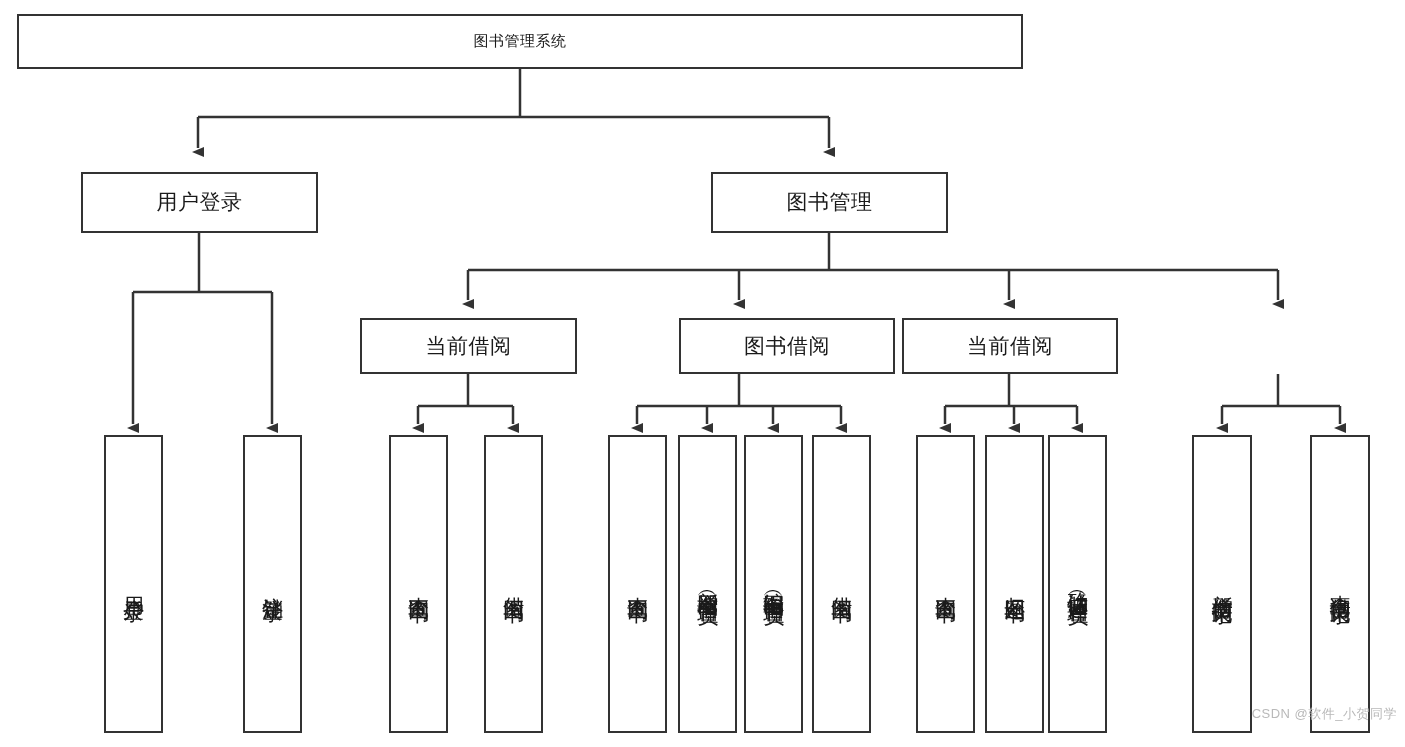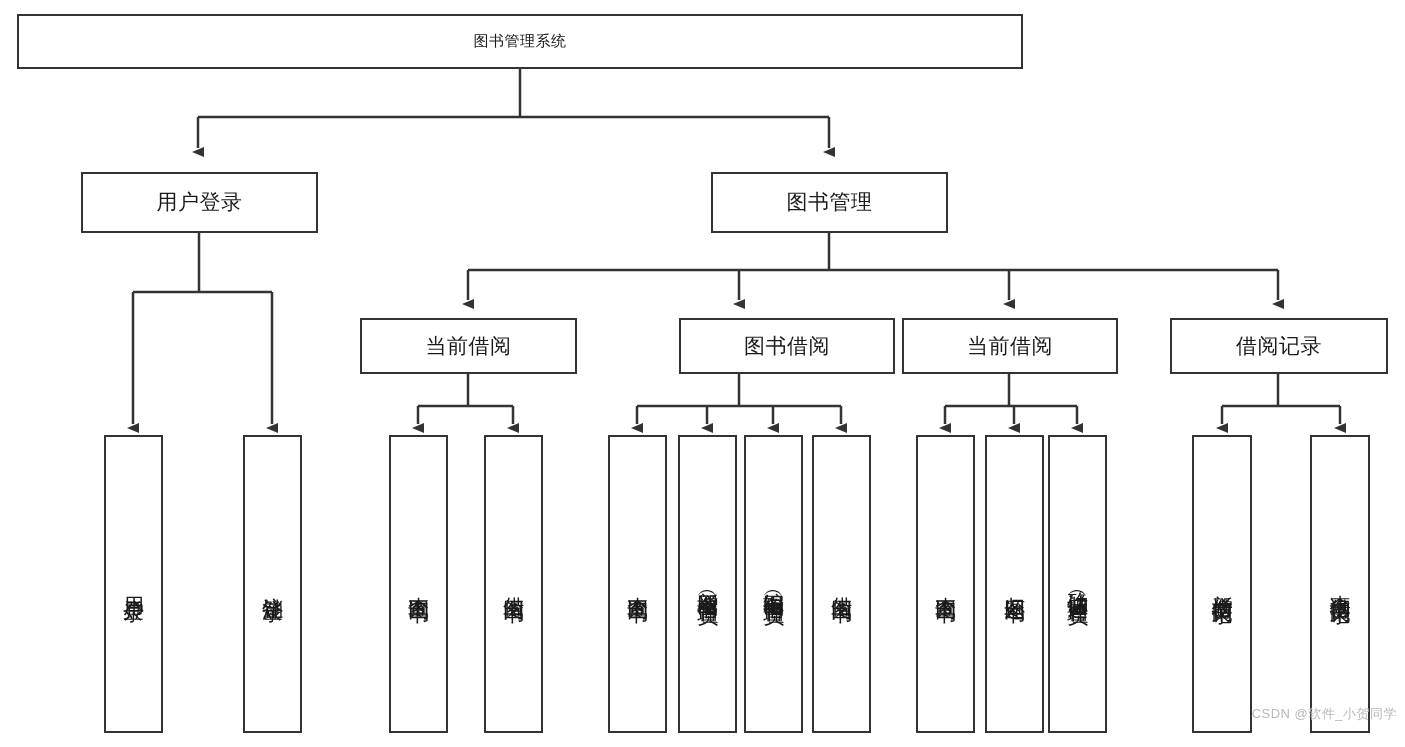--- a/index.html
+++ b/index.html
@@ -130,23 +130,20 @@
 
   <div class="node horiz" style="left:360px; top:318px; width:217px; height:56px;">
     <span class="lbl">当前借阅</span>
   </div>
   <div class="node horiz" style="left:632px; top:318px; width:216px; height:56px;margin-left:47px;">
     <span class="lbl">图书借阅</span>
   </div>
   <div class="node horiz" style="left:902px; top:318px; width:216px; height:56px;">
     <span class="lbl">当前借阅</span>
   </div>
-  <div class="node horiz" style="left:1170px; top:318px; width:218px; height:56px;">
-    <span class="lbl">借阅记录</span>
-  </div>
 
   <div class="node vert" style="left:104px; top:435px; width:59px; height:298px;">
     <span class="lbl">用户登录</span>
   </div>
   <div class="node vert" style="left:243px; top:435px; width:59px; height:298px;">
     <span class="lbl">注销登录</span>
   </div>
 
   <div class="node vert" style="left:389px; top:435px; width:59px; height:298px;">
     <span class="lbl">查询图书</span>

